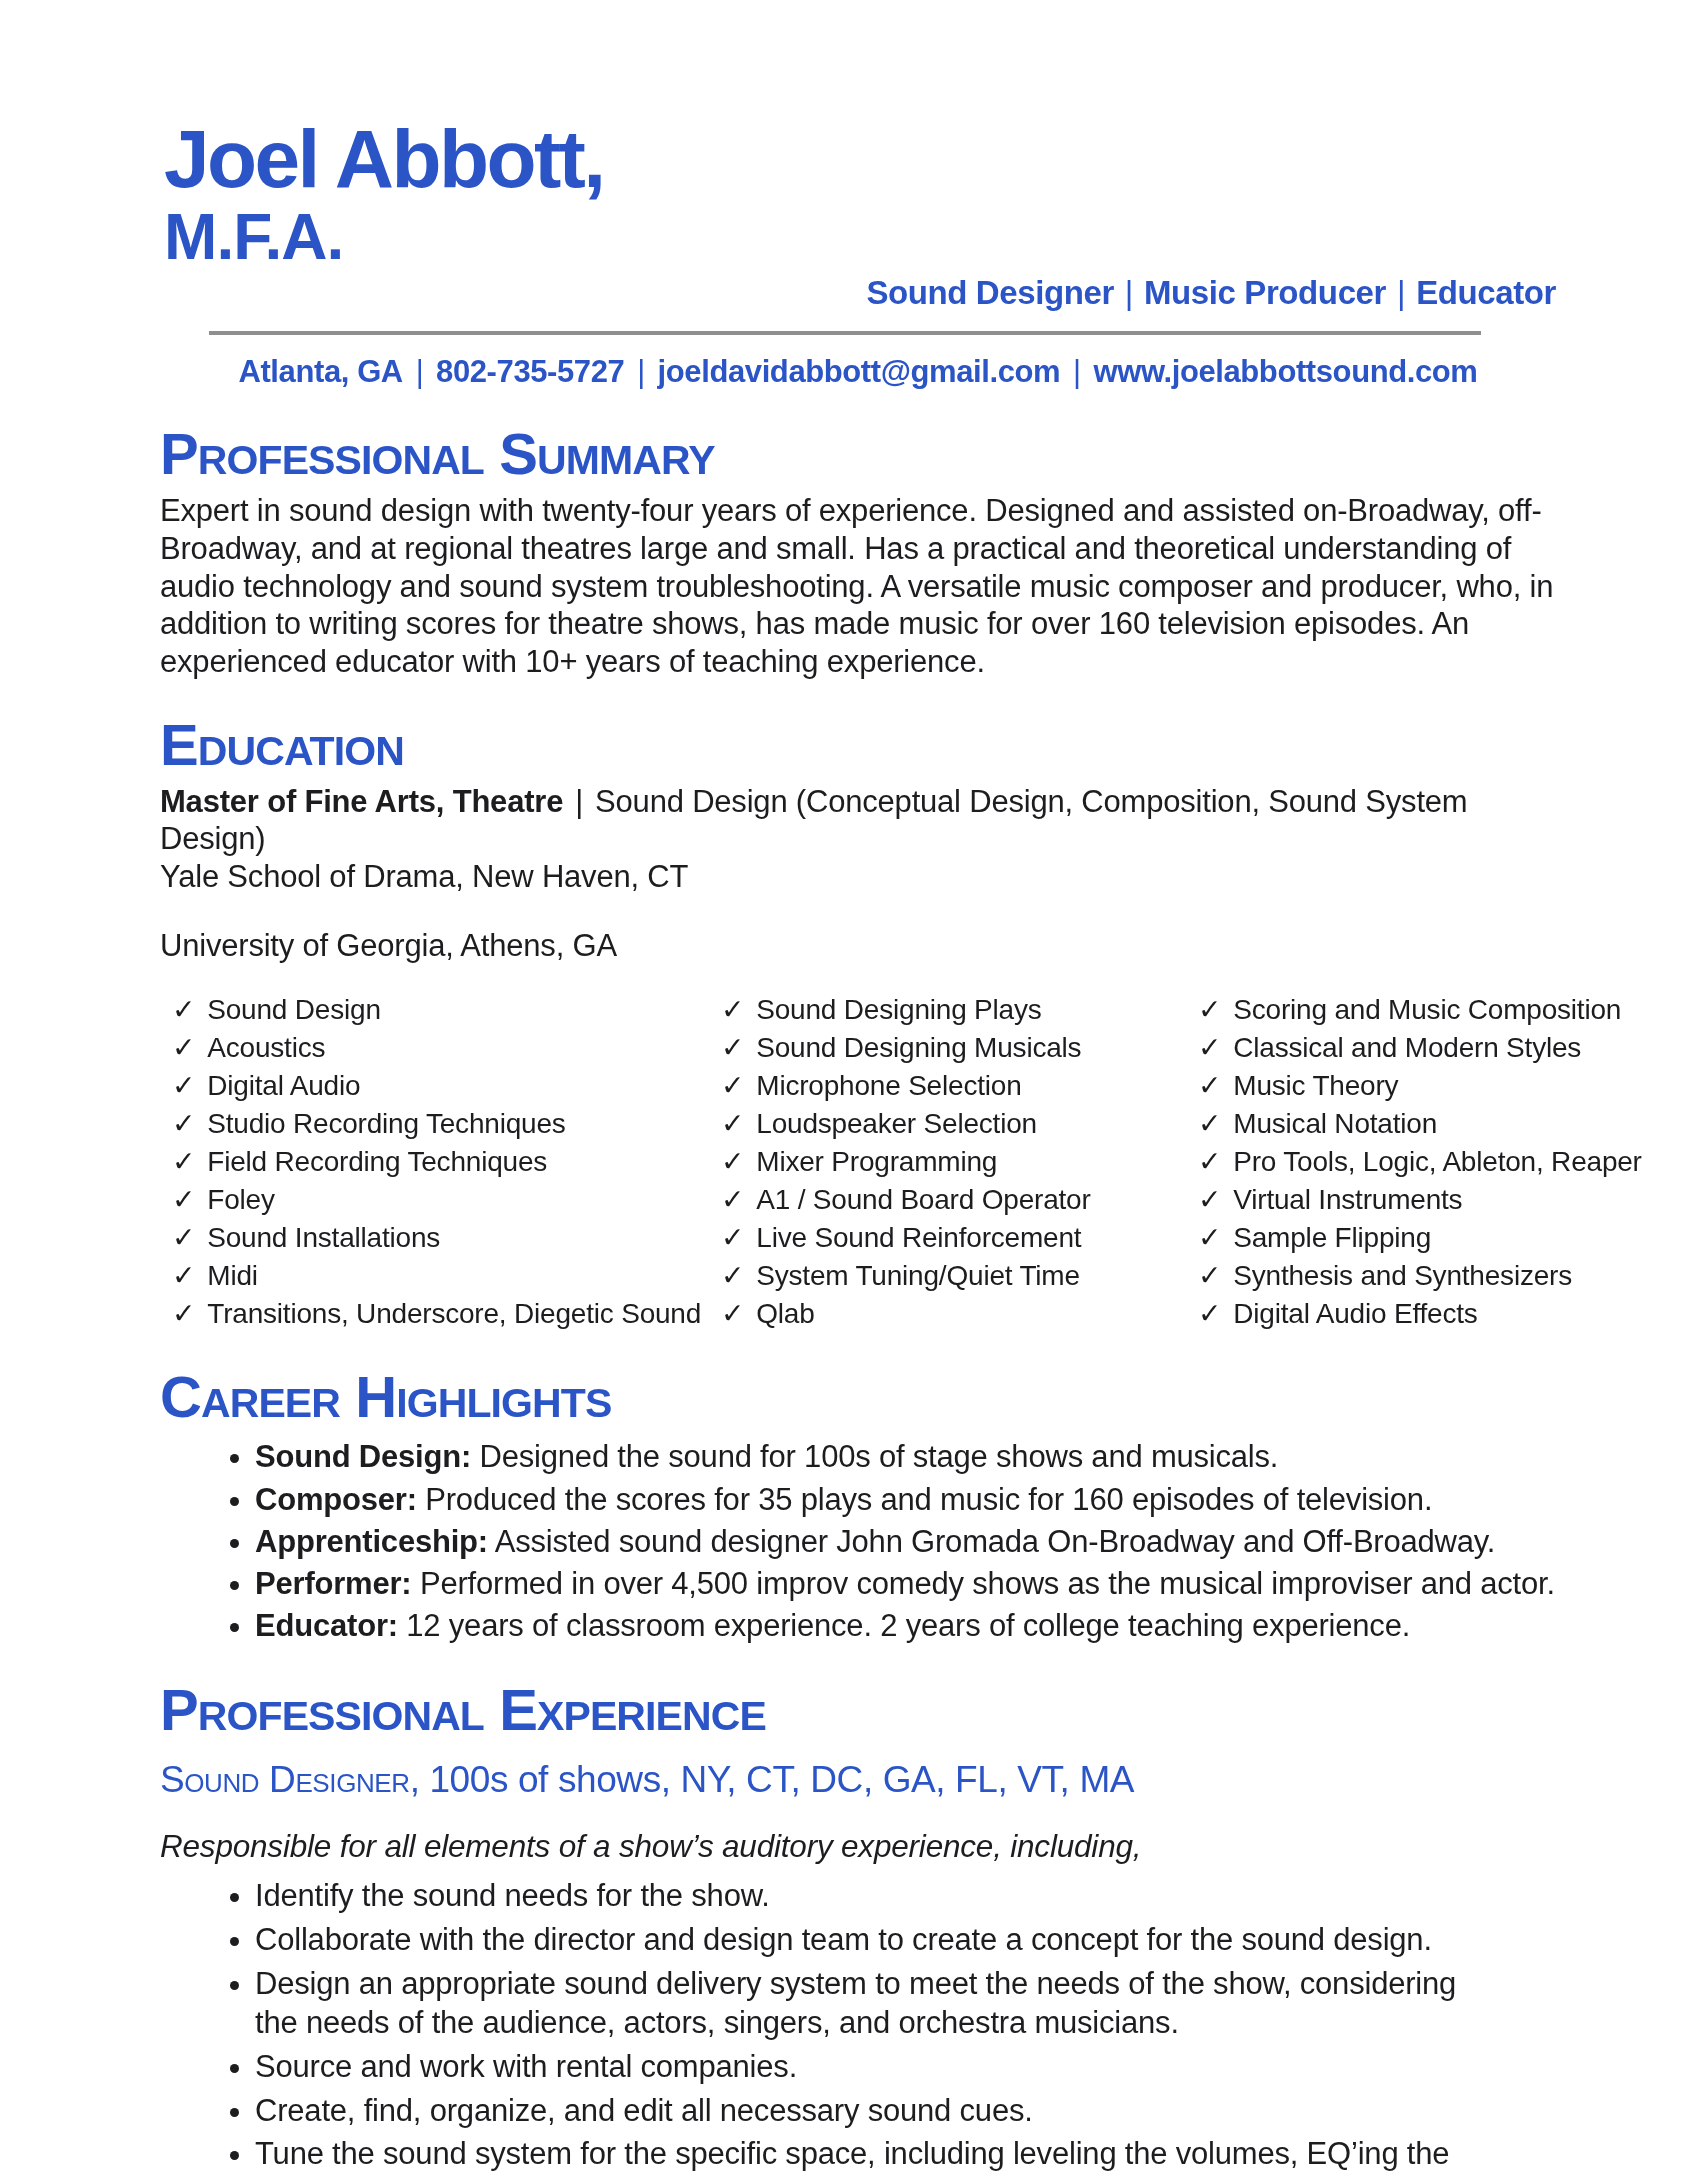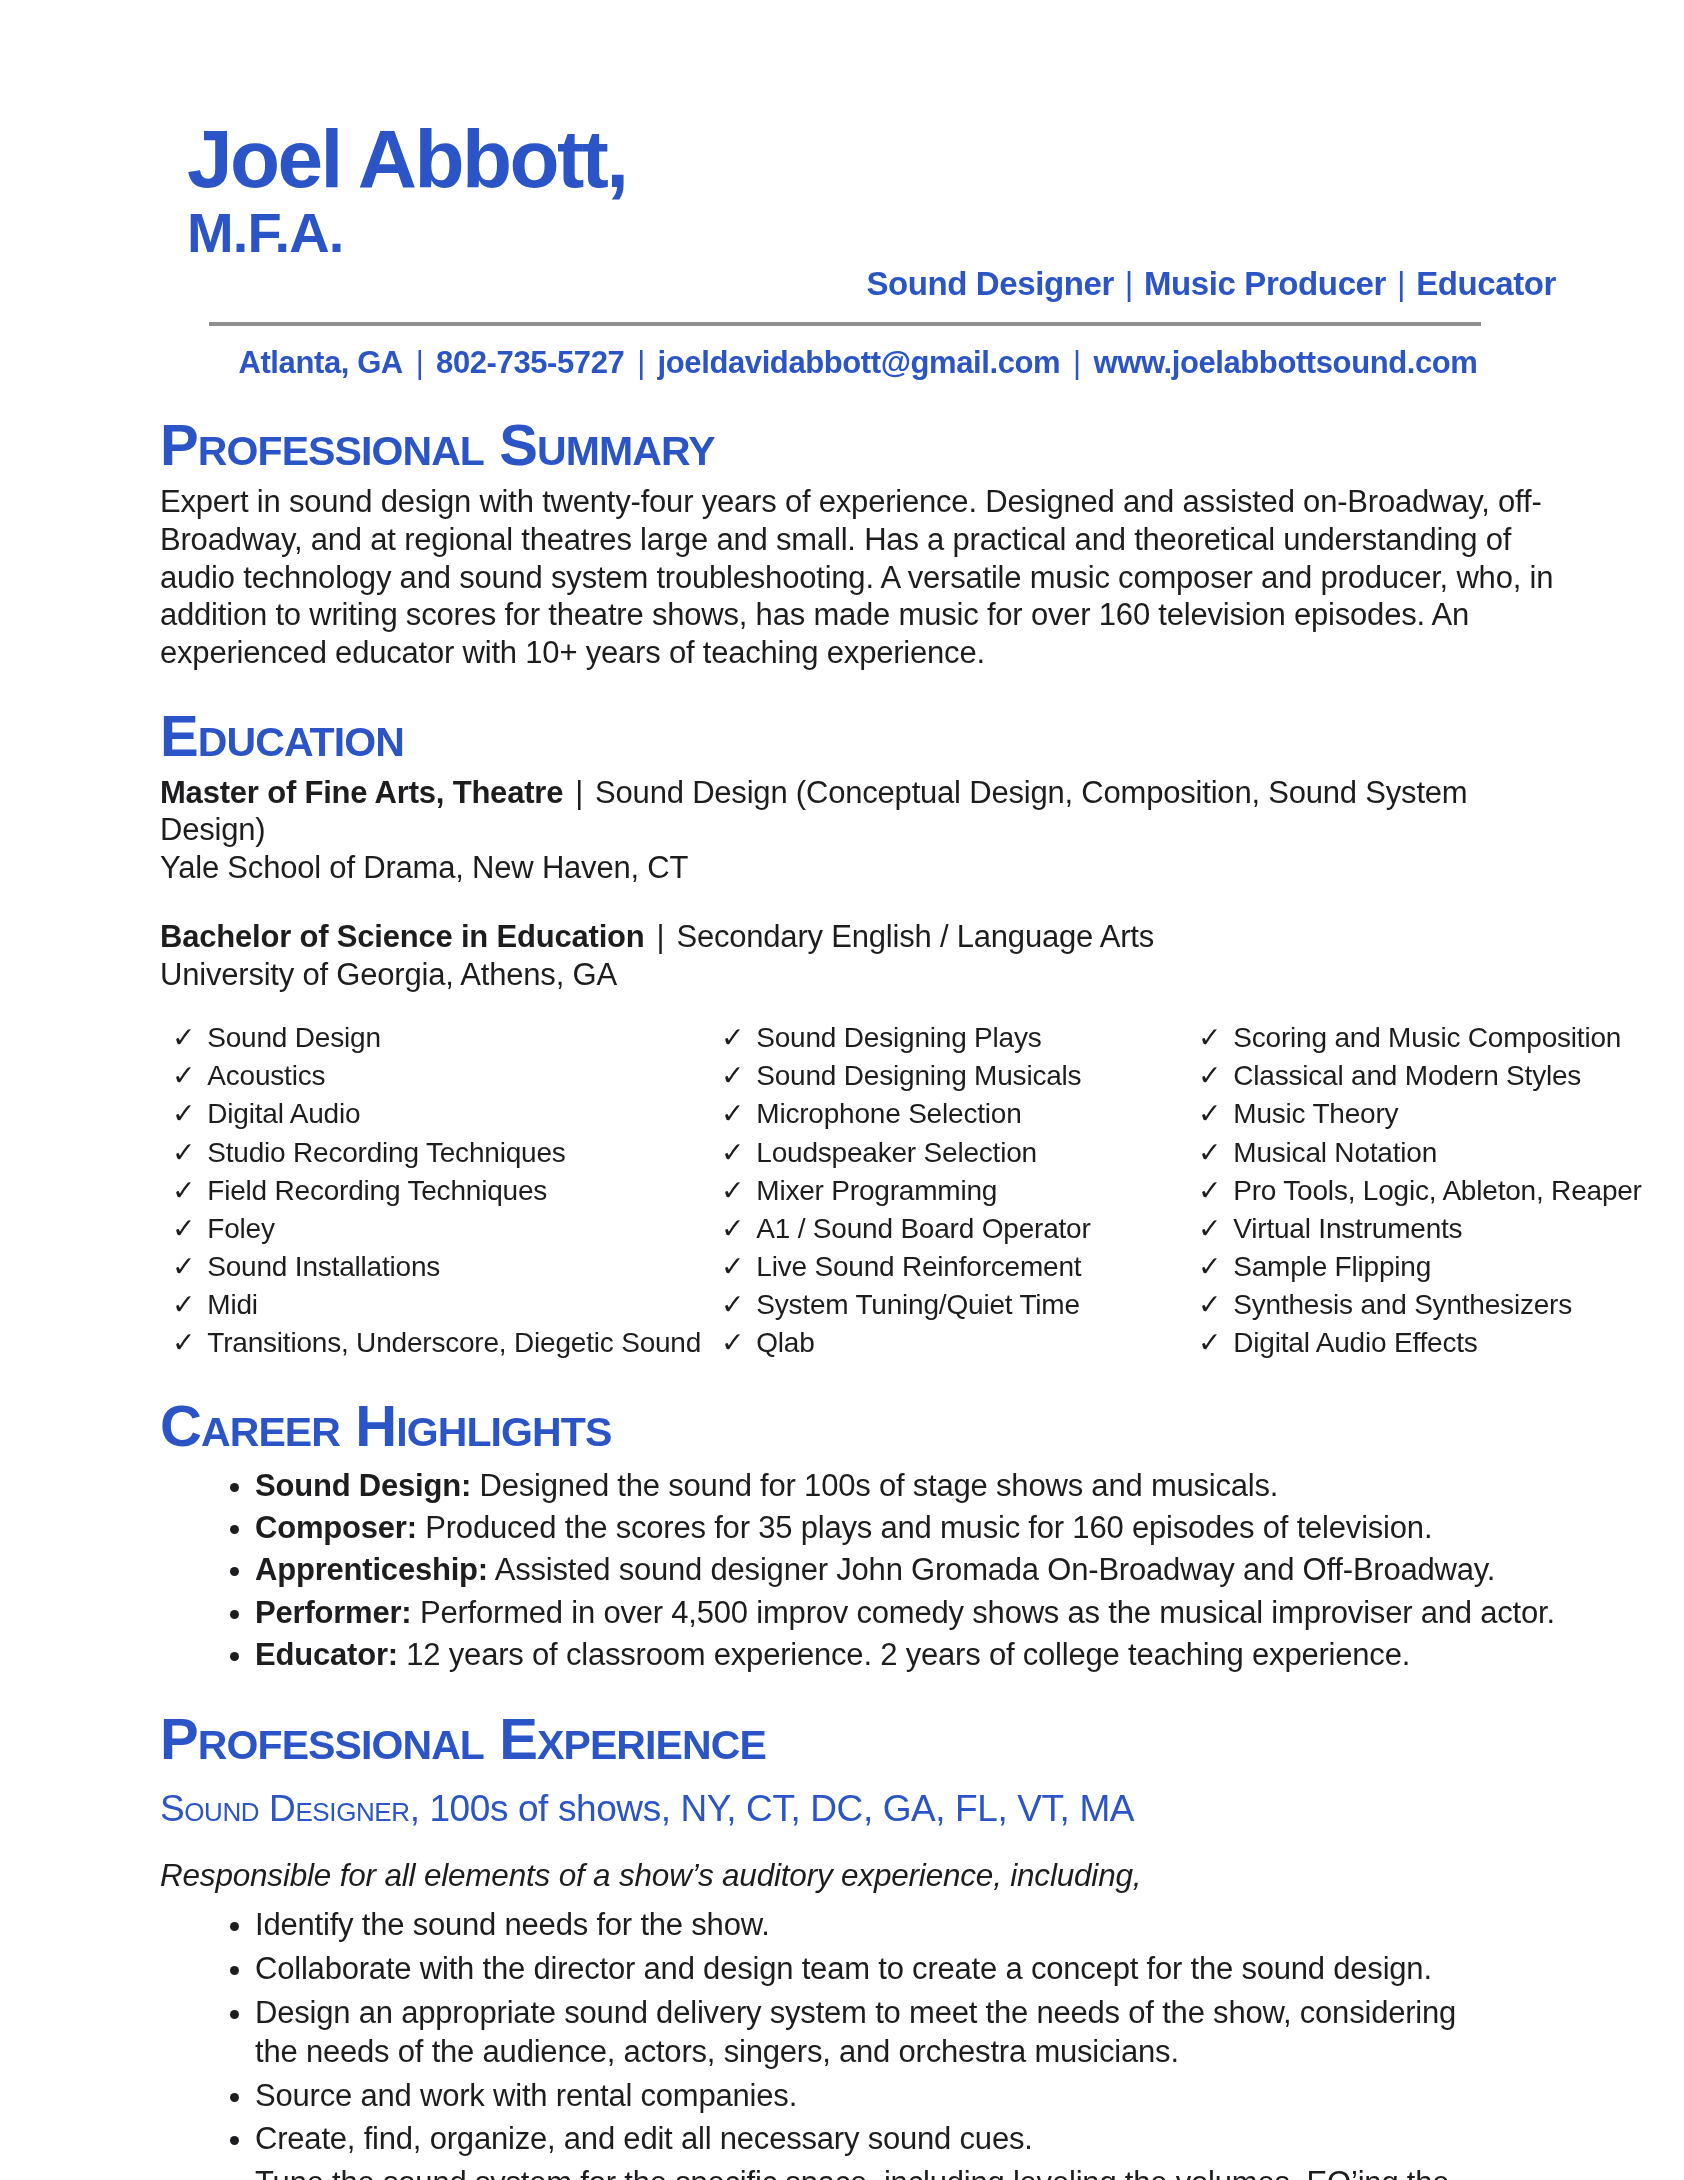--- a/index.html
+++ b/index.html
@@ -13,21 +13,21 @@
     width:1684px;height:2181px;overflow:hidden;
     font-family:"Liberation Sans","DejaVu Sans",sans-serif;
     color:var(--text);
     -webkit-font-smoothing:antialiased;
   }
   .page{padding:118px 128px 0 160px;box-sizing:border-box;}
 
   
   .header-row{display:flex;align-items:baseline;white-space:nowrap;flex-direction:column;}
   .name{font-size:82px;font-weight:bold;color:var(--accent);letter-spacing:-2.6px;line-height:1;}
-  .credential{font-size:56px;font-weight:bold;color:var(--accent);margin-left:27px;letter-spacing:-0.9px;}
+  .credential{font-size:64px;font-weight:bold;color:var(--accent);margin-left:4px;letter-spacing:-0.9px;}
   .tagline{margin-left:auto;font-size:33px;font-weight:bold;color:var(--accent);letter-spacing:-0.4px;}
   .tagline .sep{padding:0 11px;font-weight:normal;color:var(--accent);}
   .rule{height:4.3px;background:var(--rule);margin:19px 75px 0 49px;}
   .contact{margin-top:19px;text-align:center;font-size:31px;font-weight:bold;color:var(--accent);letter-spacing:-0.4px;}
   .contact .sep{padding:0 12.8px;font-weight:normal;}
 
   
   .h1{
     font-variant:small-caps;
     font-weight:bold;color:var(--accent);
@@ -85,23 +85,20 @@
   <div class="h1">Education</div>
 
   <div class="edu-entry">
     <div class="edu-line">
       <span class="edu-degree">Master of Fine Arts, Theatre</span><span class="edu-sep">|</span><span>Sound Design (Conceptual Design, Composition, Sound System Design)</span>
     </div>
     <div class="edu-line">Yale School of Drama, New Haven, CT</div>
   </div>
 
   <div class="edu-entry">
-    <div class="edu-line">
-      <span class="edu-degree">Bachelor of Science in Education</span><span class="edu-sep">|</span><span>Secondary English / Language Arts</span>
-    </div>
     <div class="edu-line">University of Georgia, Athens, GA</div>
   </div>
 
   <div class="exp-grid">
     <div class="exp-col">
       <div class="exp-item"><span class="check">✓</span><span>Sound Design</span></div>
       <div class="exp-item"><span class="check">✓</span><span>Acoustics</span></div>
       <div class="exp-item"><span class="check">✓</span><span>Digital Audio</span></div>
       <div class="exp-item"><span class="check">✓</span><span>Studio Recording Techniques</span></div>
       <div class="exp-item"><span class="check">✓</span><span>Field Recording Techniques</span></div>

